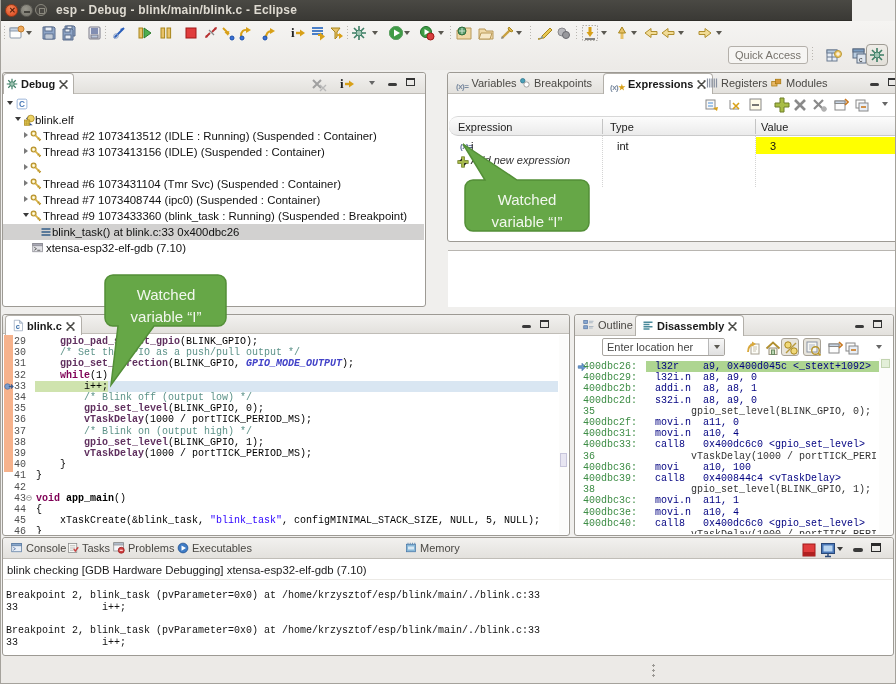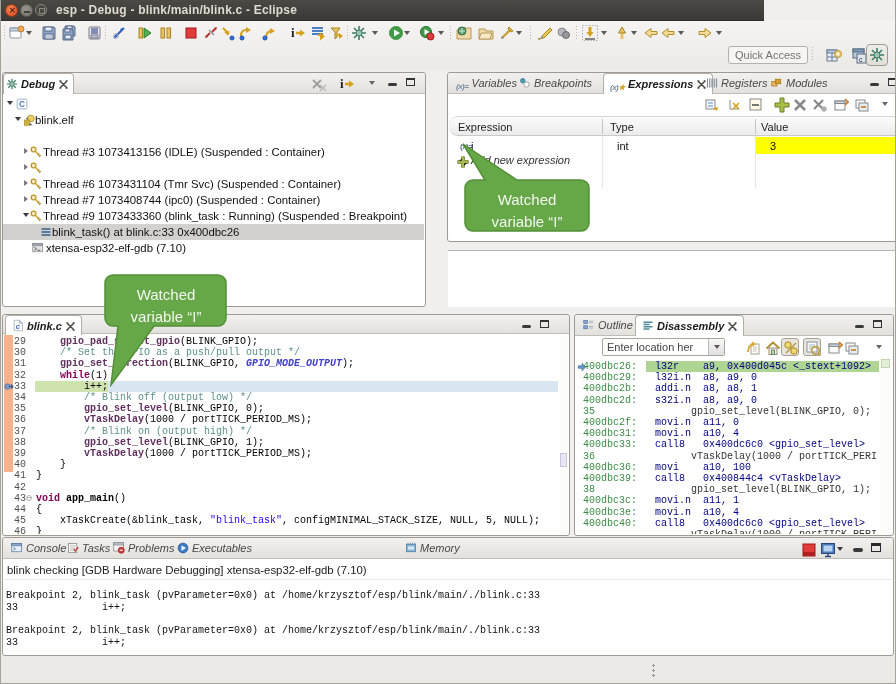--- a/index.html
+++ b/index.html
@@ -1,36 +1,36 @@
 <!DOCTYPE html>
 <html><head>
 <meta charset="utf-8">
 <style>
 * { margin:0; padding:0; box-sizing:border-box; }
 html,body { width:896px; height:684px; overflow:hidden; }
 body { font-family:"Liberation Sans", sans-serif; background:#f0efed; position:relative; }
-#titlebar { position:absolute; left:0; top:0; width:764px; height:21px; background:linear-gradient(#4a4944,#3a3935); border-bottom:1px solid #2e2d29; color:#dfdbd2; }
+#titlebar { position:absolute; left:0; top:0; width:852px; height:21px; background:linear-gradient(#4a4944,#3a3935); border-bottom:1px solid #2e2d29; color:#dfdbd2; }
 #titlebar .title { position:absolute; left:56px; top:3px; font-size:12px; font-weight:bold; color:#dfdbd2; letter-spacing:0.2px; }
 .wbtn { position:absolute; top:4px; width:13px; height:13px; border-radius:50%; }
 #wb1 { left:5px; background:radial-gradient(circle at 42% 35%, #f58a5a, #e2582e 65%, #c84a24); border:1px solid #9a3a18;}
 #wb1:after { content:"\2715"; position:absolute; left:3px; top:1px; font-size:8px; color:#58200c; font-weight:bold;}
 #wb2 { left:20px; background:radial-gradient(circle at 42% 35%, #98968c, #7d7b72 70%); border:1px solid #5c5a54;}
 #wb2:after { content:""; position:absolute; left:3px; top:5.5px; width:6px; height:2px; background:#44423c;}
 #wb3 { left:35px; background:#4a4843; border:1.5px solid #8a887e; width:12px; height:12px; }
 #wb3:after { content:""; position:absolute; left:2.5px; top:2.5px; width:4px; height:4px; border:1.5px solid #8a887e;}
 #toolbar { position:absolute; left:0; top:21px; width:896px; height:49px; background:linear-gradient(#f5f4f2,#eceae7); }
 #toolbar .row1 { position:absolute; left:0; top:4px; height:20px; width:896px; }
 .ticon { position:absolute; top:0; width:16px; height:16px; }
 .tsep { position:absolute; top:1px; width:1px; height:15px; background-image:linear-gradient(#b9b6b0 1px, transparent 1px); background-size:1px 3px; }
 .tdrop { position:absolute; top:6px; width:0; height:0; border-left:3.5px solid transparent; border-right:3.5px solid transparent; border-top:4px solid #5a5851; }
 #qa { position:absolute; left:728px; top:46px; width:80px; height:18px; border:1px solid #b4b0aa; border-radius:3px; background:#f6f5f3; color:#77736c; font-size:11px; text-align:center; line-height:16px; }
 
 .panel { position:absolute; background:#fff; border:1px solid #9d9a94; border-radius:3px; }
 .tabbar { position:absolute; left:0; top:0; right:0; height:21px; background:linear-gradient(#f2f1ef,#e3e1dd); border-bottom:1px solid #c0bdb7; border-radius:3px 3px 0 0; }
-.tab { position:absolute; top:0; height:21px; font-size:11px; color:#4a4844; padding:0 6px; line-height:20px; white-space:nowrap;font-style:italic; }
+.tab { position:absolute; top:0; height:21px; font-size:11px; color:#4a4844; padding:0 6px; line-height:20px; white-space:nowrap; }
 .tab.active { background:#fff; border-left:1px solid #b2afa9; border-right:1px solid #b2afa9; border-top:1px solid #b2afa9; border-radius:4px 4px 0 0; color:#1a1a1a; font-weight:bold; height:21px; }
 .tab .ic { display:inline-block; vertical-align:-2px; margin-right:3px; }
 .tclose { display:inline-block; margin-left:4px; vertical-align:-1px; }
 .minmax { position:absolute; top:5px; width:11px; height:10px; }
 
 #p-debug { left:2px; top:72px; width:424px; height:235px; }
 #p-expr { left:447px; top:72px; width:464px; height:170px; }
 #p-editor { left:2px; top:314px; width:568px; height:222px; }
 #p-disasm { left:574px; top:314px; width:320px; height:222px; }
 #p-console { left:2px; top:537px; width:892px; height:119px; }
@@ -310,20 +310,30 @@
         <span class="tw twd" style="left:12px"></span>
         <svg class="tico" style="left:20px" width="12" height="12" viewBox="0 0 16 16">
           <path d="M4 6l4-4 3 3-4 4z" fill="#35508c"></path>
           <circle cx="10.5" cy="6" r="4.5" fill="#ecd264" stroke="#a8861c"></circle>
           <rect x="2" y="8" width="7" height="7" fill="#e8ce5e" stroke="#a8861c"></rect>
           <path d="M2 10.5h7M2 13h7M4.5 8v7M7 8v7" stroke="#b89a2c" stroke-width="0.8"></path>
           <path d="M9 12l4 3h-4z" fill="#35508c"></path>
         </svg>
         <span class="ttx" style="left:32px">blink.elf</span>
       </div>
+    <div class="trow" style="top:33px">
+        <span class="tw twr" style="left:21px"></span>
+        <svg class="tico" style="left:27px" width="12" height="12" viewBox="0 0 16 16">
+          <circle cx="4.8" cy="4.8" r="3.2" fill="#f6e6a2" stroke="#b8922c" stroke-width="1.6"></circle>
+          <circle cx="4.8" cy="4.8" r="1.2" fill="#fff"></circle>
+          <path d="M7.2 7.2 L13.5 13.5" stroke="#d8b244" stroke-width="2.4"></path>
+          <path d="M10.2 12.4l2.2-2.2M12.2 14.4l2.2-2.2" stroke="#b8922c" stroke-width="1.6"></path>
+        </svg>
+        <span class="ttx" style="left:40px">Thread #2 1073413512 (IDLE : Running) (Suspended : Container)</span>
+      </div>
     <div class="trow" style="top:49px">
         <span class="tw twr" style="left:21px"></span>
         <svg class="tico" style="left:27px" width="12" height="12" viewBox="0 0 16 16">
           <circle cx="4.8" cy="4.8" r="3.2" fill="#f6e6a2" stroke="#b8922c" stroke-width="1.6"></circle>
           <circle cx="4.8" cy="4.8" r="1.2" fill="#fff"></circle>
           <path d="M7.2 7.2 L13.5 13.5" stroke="#d8b244" stroke-width="2.4"></path>
           <path d="M10.2 12.4l2.2-2.2M12.2 14.4l2.2-2.2" stroke="#b8922c" stroke-width="1.6"></path>
         </svg>
         <span class="ttx" style="left:40px">Thread #3 1073413156 (IDLE) (Suspended : Container)</span>
       </div>

